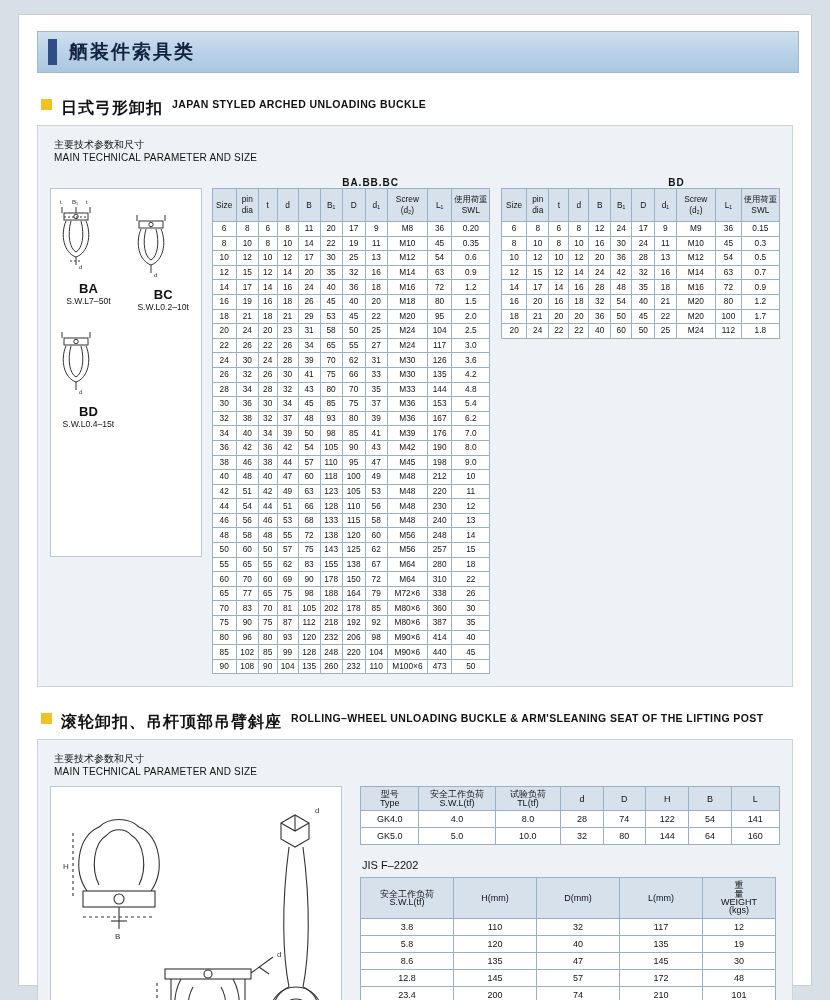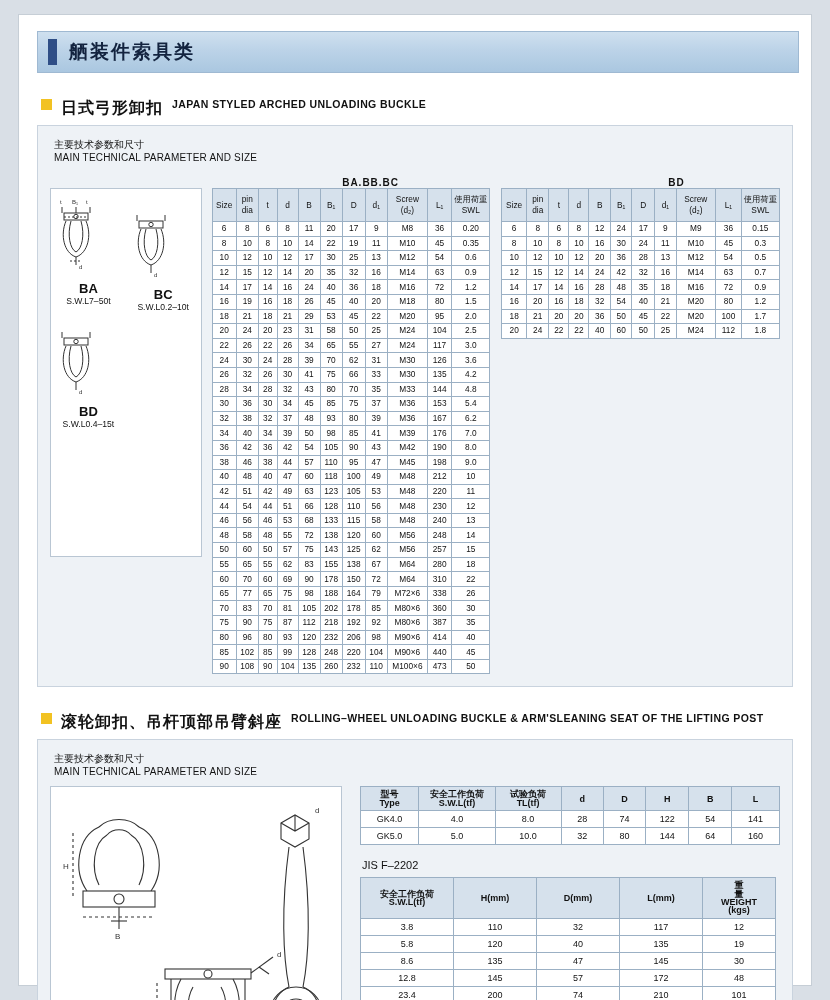--- a/index.html
+++ b/index.html
@@ -77,21 +77,21 @@
   .cap{font-size:8.6px;text-align:center;}
   .capb{font-size:13px;text-align:center;font-weight:bold;}
   .fig-wrap{display:flex;flex-wrap:wrap;}
   .fig{width:50%;box-sizing:border-box;text-align:center;}
   svg{display:block;margin:0 auto;}
   .tblwrap{display:flex;align-items:flex-start;}
   
   .t2 td,.t2 th{
     border:1px solid #9bb0c4;text-align:center;font-size:9px;padding:3px 6px;background:#fff;
   }
-  .t2 th{background:#d6e1ec;font-weight:bold;}
+  .t2 th{background:#d6e1ec;font-weight:normal;}
   .jis{font-size:11px;margin:14px 0 6px 2px;}
 </style>
 </head>
 <body>
 
 <div class="page">
 
   <div class="banner">
     <div class="bar"></div>
     <div class="cn">舾装件索具类</div>

